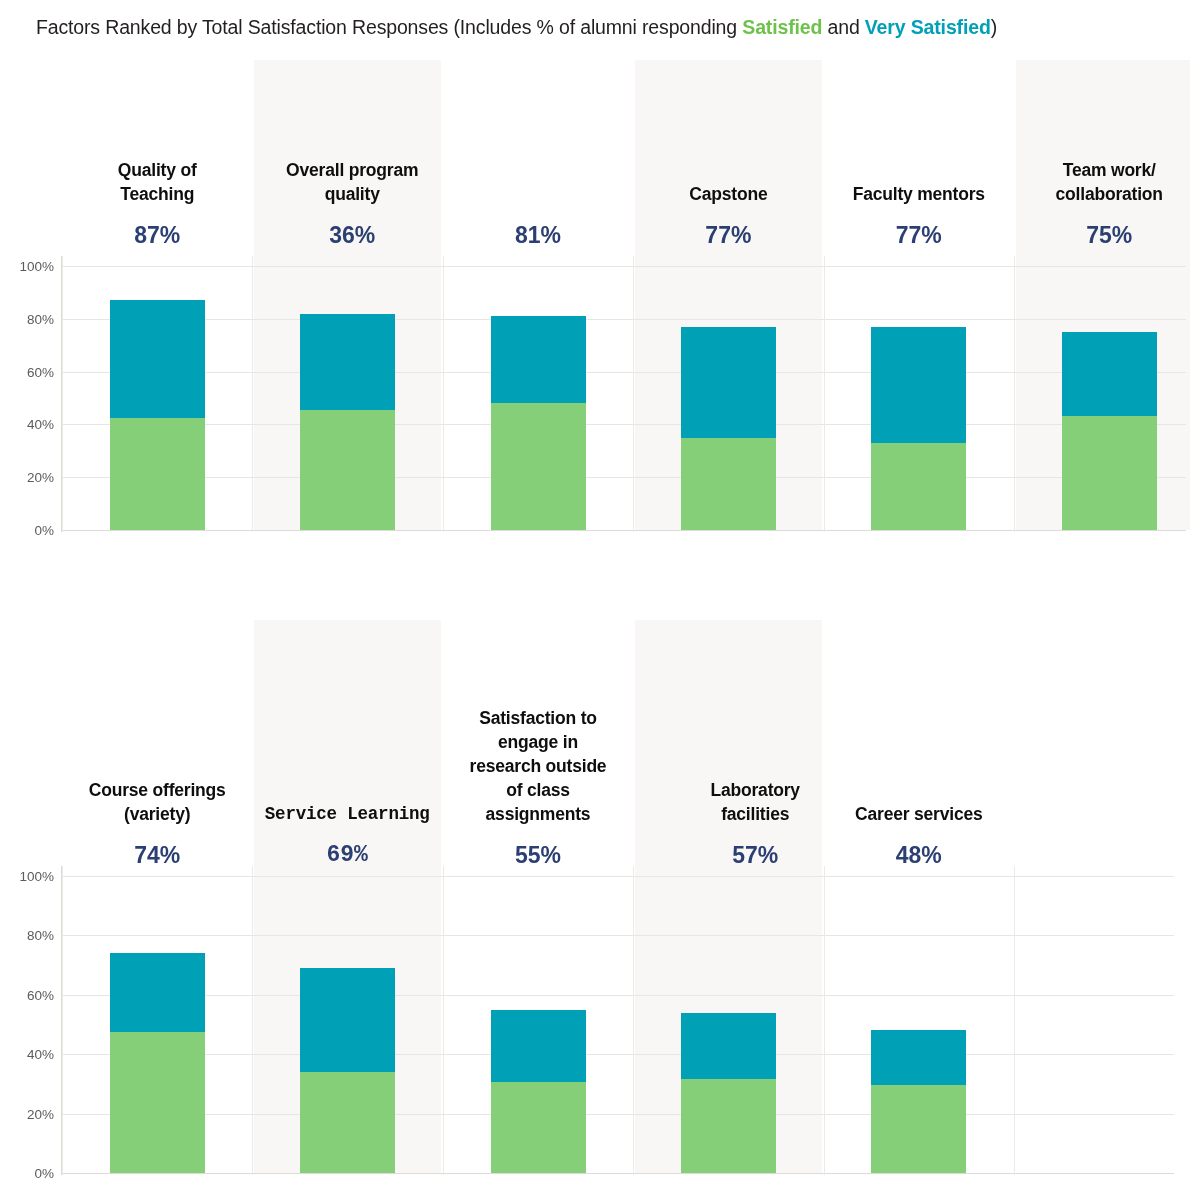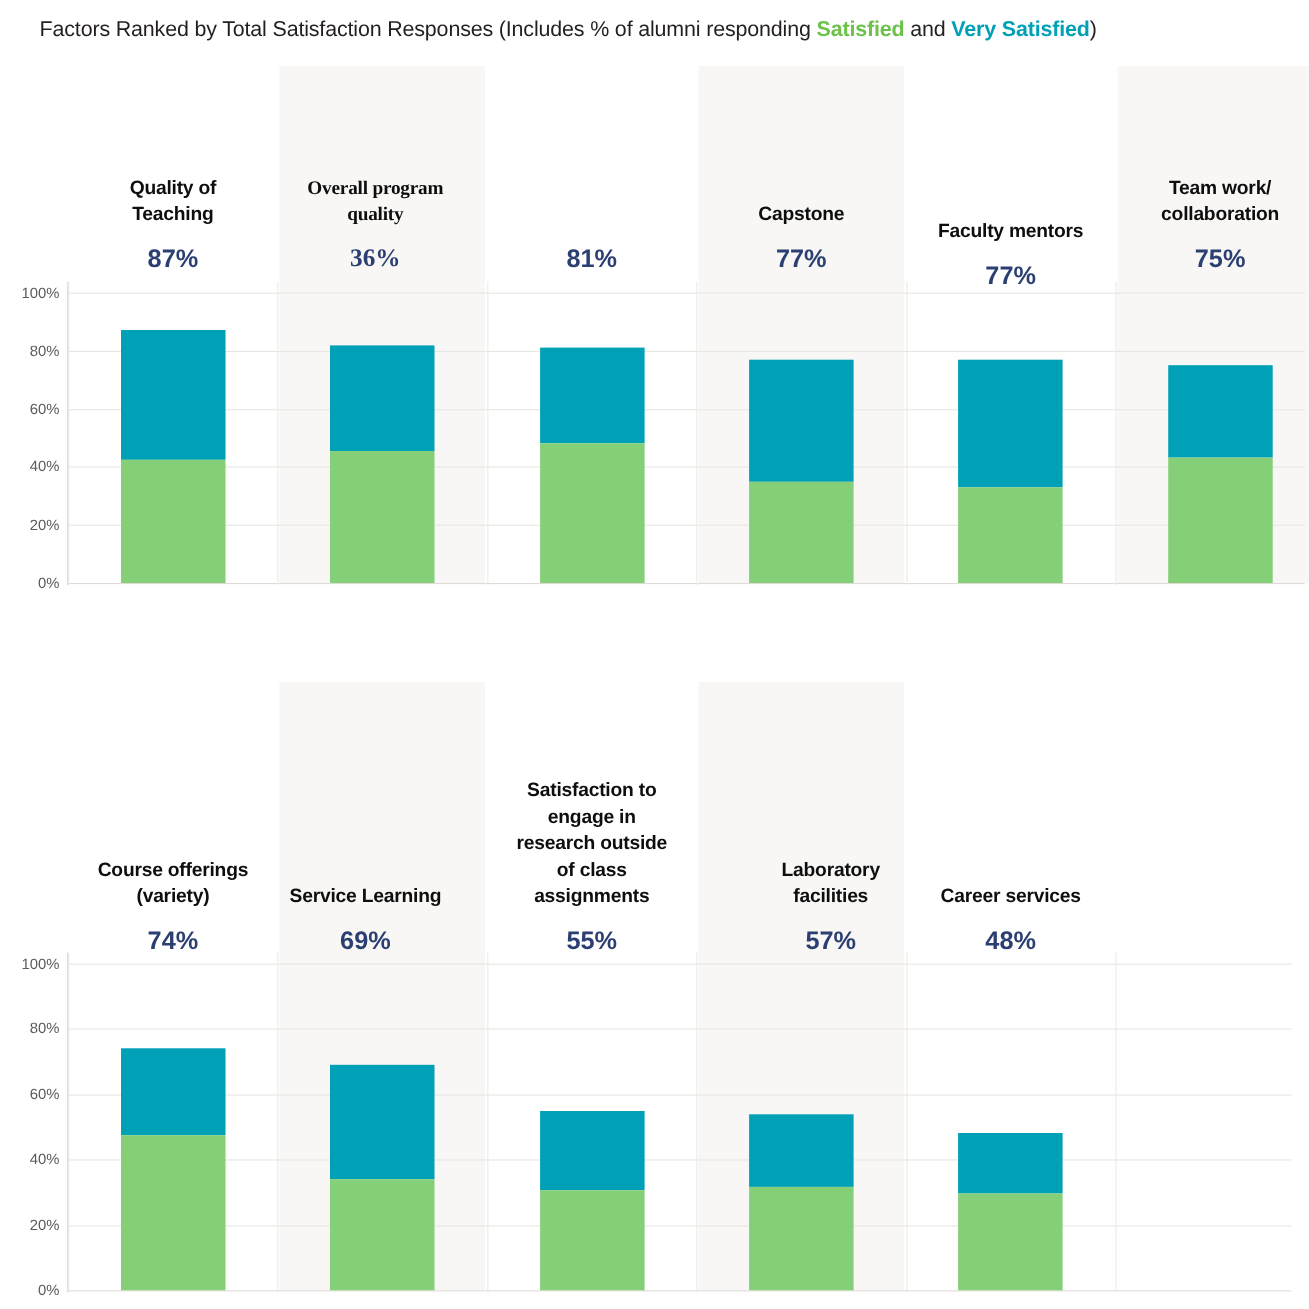--- a/index.html
+++ b/index.html
@@ -98,37 +98,37 @@
       <div class="stripe" style="left: 1016px; width: 186.4px; top: 0px; height: 470px;"></div>
     </div>
   <div class="headerband" id="heads1">
       <div class="panelhead" style="left: 62px; width: 190.4px; top: 0px; height: 190px;">
         <div class="facet-label">
           <div>Quality of</div>
           <div>Teaching</div>
         </div>
         <div class="facet-value">87%</div>
       </div>
-      <div class="panelhead" style="left: 246px; width: 190.4px; top: 0px; height: 190px; font-family: Liberation Serif, serif;">
+      <div class="panelhead" style="left: 257px; width: 190.4px; top: 0px; height: 190px;">
         <div class="facet-label">
           <div>Overall program</div>
           <div>quality</div>
         </div>
         <div class="facet-value">36%</div>
       </div>
       <div class="panelhead" style="left: 442.8px; width: 190.4px; top: 0px; height: 190px;">
         <div class="facet-value">81%</div>
       </div>
       <div class="panelhead" style="left: 633.2px; width: 190.4px; top: 0px; height: 190px;">
         <div class="facet-label">
           <div>Capstone</div>
         </div>
         <div class="facet-value">77%</div>
       </div>
-      <div class="panelhead" style="left: 823.6px; width: 190.4px; top: 15px; height: 190px;">
+      <div class="panelhead" style="left: 823.6px; width: 190.4px; top: 0px; height: 190px;">
         <div class="facet-label">
           <div>Faculty mentors</div>
         </div>
         <div class="facet-value">77%</div>
       </div>
       <div class="panelhead" style="left: 1014px; width: 190.4px; top: 0px; height: 190px;">
         <div class="facet-label">
           <div>Team work/</div>
           <div>collaboration</div>
         </div>
@@ -188,21 +188,21 @@
       <div class="stripe" style="left: 635.2px; width: 186.4px; top: 0px; height: 553px;"></div>
     </div>
   <div class="headerband" id="heads2">
       <div class="panelhead" style="left: 62px; width: 190.4px; top: 0px; height: 250px; align-items: center;">
         <div class="facet-label">
           <div>Course offerings</div>
           <div>(variety)</div>
         </div>
         <div class="facet-value">74%</div>
       </div>
-      <div class="panelhead" style="left: 237px; width: 190.4px; top: 0px; height: 250px;">
+      <div class="panelhead" style="left: 252px; width: 190.4px; top: 0px; height: 250px; font-family: Liberation Mono, monospace;">
         <div class="facet-label">
           <div>Service Learning</div>
         </div>
         <div class="facet-value">69%</div>
       </div>
       <div class="panelhead" style="left: 442.8px; width: 190.4px; top: 0px; height: 250px;">
         <div class="facet-label">
           <div>Satisfaction to</div>
           <div>engage in</div>
           <div>research outside</div>

